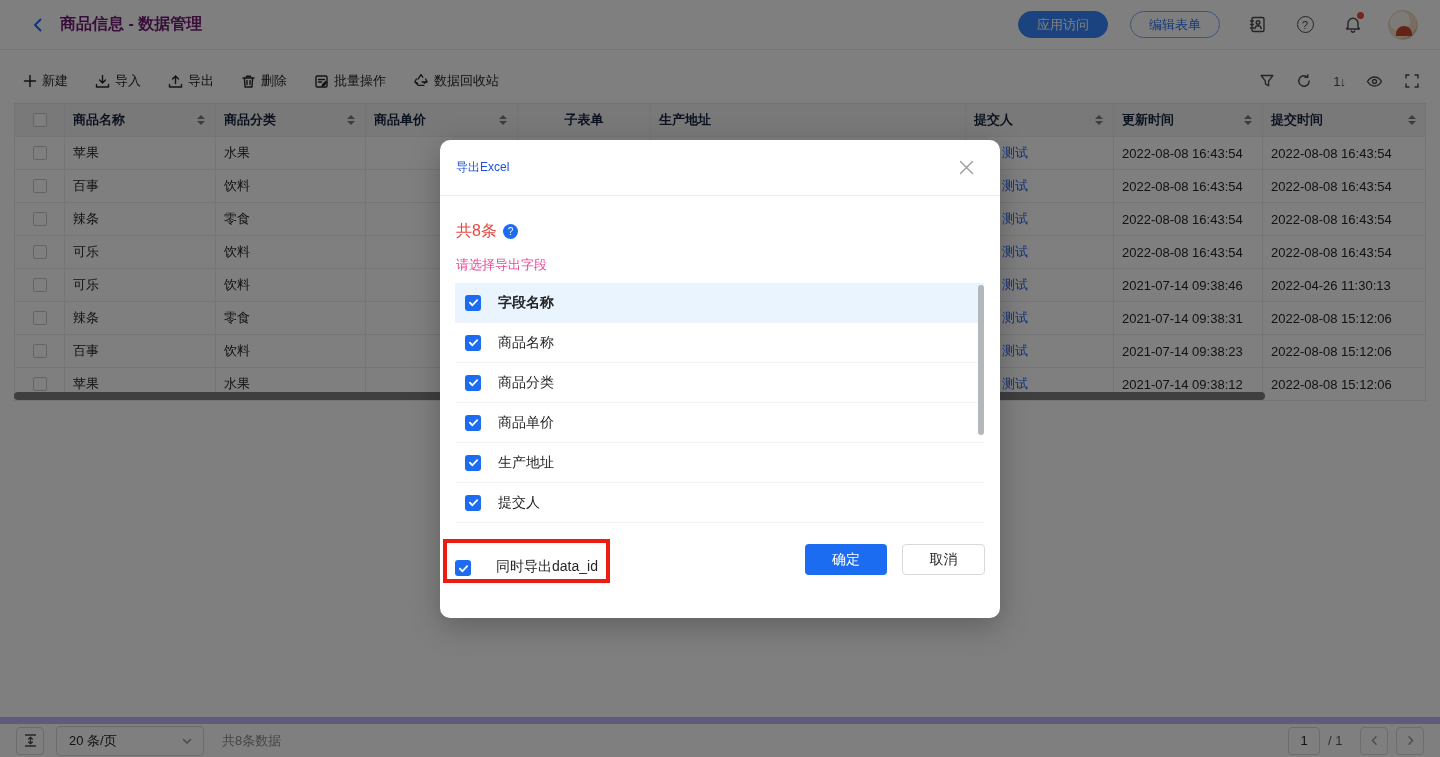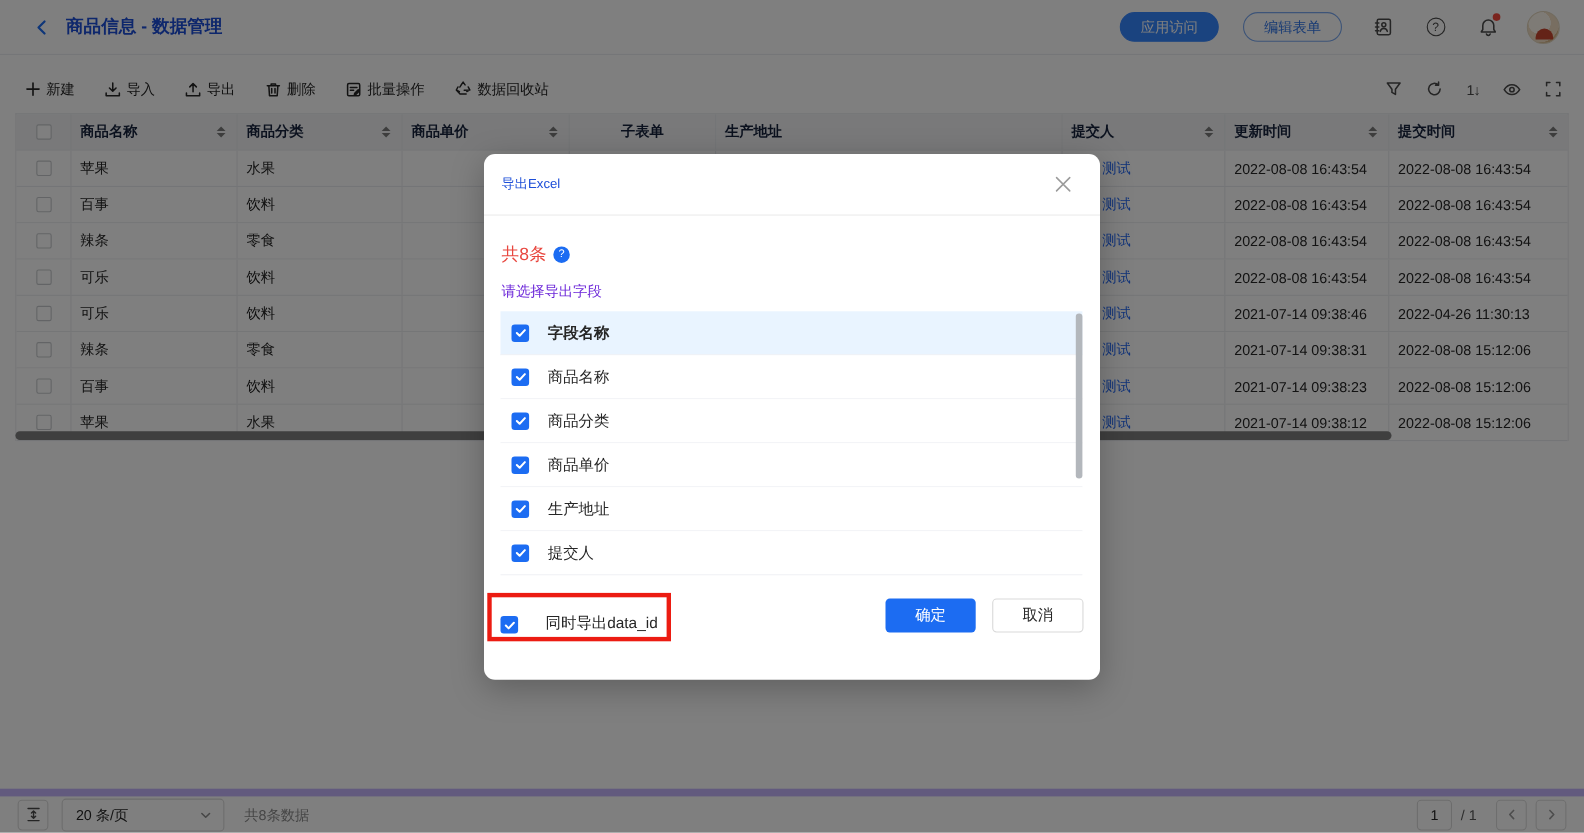--- a/index.html
+++ b/index.html
@@ -3,21 +3,21 @@
 <meta charset="utf-8">
 <style>
   * { box-sizing: border-box; margin: 0; padding: 0; }
   html,body { width:1440px; height:757px; overflow:hidden; }
   body { font-family:"Liberation Sans","DejaVu Sans",sans-serif; background:#fff; position:relative; color:#262626; }
 
   
   .topbar { position:absolute; top:0; left:0; width:1440px; height:50px; background:#fff;
             border-bottom:1px solid #ebedf0; display:flex; align-items:center; }
   .back-btn { margin-left:30px; display:flex; align-items:center; cursor:pointer; }
-  .page-title { margin-left:14px; font-size:16px; font-weight:bold; color:#1d4ed8; }
+  .page-title { margin-left:14px; font-size:16px; font-weight:bold; color:#701a75; }
   .topbar-right { margin-left:auto; display:flex; align-items:center; margin-right:22px; }
   .pill { height:27px; border-radius:14px; font-size:13px; display:flex; align-items:center;
           justify-content:center; padding:0 18px; cursor:pointer; }
   .pill-primary { background:#3586ff; color:#fff; border:1px solid #3586ff; }
   .pill-outline { margin-left:22px; background:#fff; color:#3075e8; border:1px solid #7aa8f0; }
   .top-ic { margin-left:26px; position:relative; display:flex; align-items:center; justify-content:center;
             width:22px; height:22px; cursor:pointer; }
   .help-circle { width:17px; height:17px; border:1.4px solid #4a4a4a; border-radius:50%;
                  display:flex; align-items:center; justify-content:center; font-size:11px; color:#4a4a4a; }
   .bell-dot { position:absolute; top:-2px; right:0px; width:7px; height:7px; background:#f5483c; border-radius:50%; }
@@ -77,21 +77,21 @@
   .modal { position:absolute; left:440px; top:140px; width:560px; height:478px; background:#fff;
            border-radius:10px; box-shadow:0 8px 30px rgba(0,0,0,.25); z-index:60; }
   .modal-title { position:absolute; left:16px; top:19px; font-size:12px; color:#1d4ed8; }
   .modal-close { position:absolute; right:24px; top:17px; width:20px; height:20px; display:flex;
                  align-items:center; justify-content:center; cursor:pointer; }
   .modal-divider { position:absolute; left:0; top:55px; width:100%; height:1px; background:#ececec; }
   .modal-count { position:absolute; left:16px; top:81px; display:flex; align-items:center; gap:6px; }
   .count-red { font-size:16px; color:#e8473f; }
   .help-filled { width:15px; height:15px; border-radius:50%; background:#1c6cf2; color:#fff; font-size:10px;
                  display:flex; align-items:center; justify-content:center; cursor:pointer; }
-  .modal-prompt { position:absolute; left:16px; top:116px; font-size:13px; color:#6d28d9; }
+  .modal-prompt { position:absolute; left:16px; top:116px; font-size:13px; color:#ec4899; }
   .field-list { position:absolute; left:15px; top:143px; width:529px; }
   .fl-row { height:40px; display:flex; align-items:center; gap:17px; padding-left:10px;
             border-bottom:1px solid #f0f2f5; background:#fff; cursor:pointer; }
   .fl-row.hl { background:#e9f4ff; }
   .fl-row.hl .fl-label { font-weight:bold; }
   .fl-label { font-size:14px; color:#262626; }
   .cb { width:16px; height:16px; border-radius:3px; background:#1c6cf2; display:flex; align-items:center;
         justify-content:center; flex:none; cursor:pointer; }
   .list-scrollbar { position:absolute; right:16px; top:145px; width:6px; height:150px;
                     background:#b3b7bc; border-radius:3px; z-index:61; cursor:pointer; }

